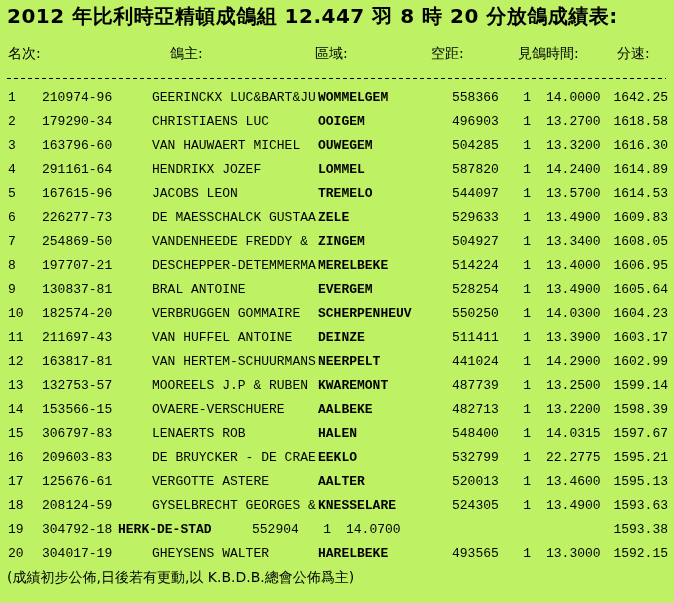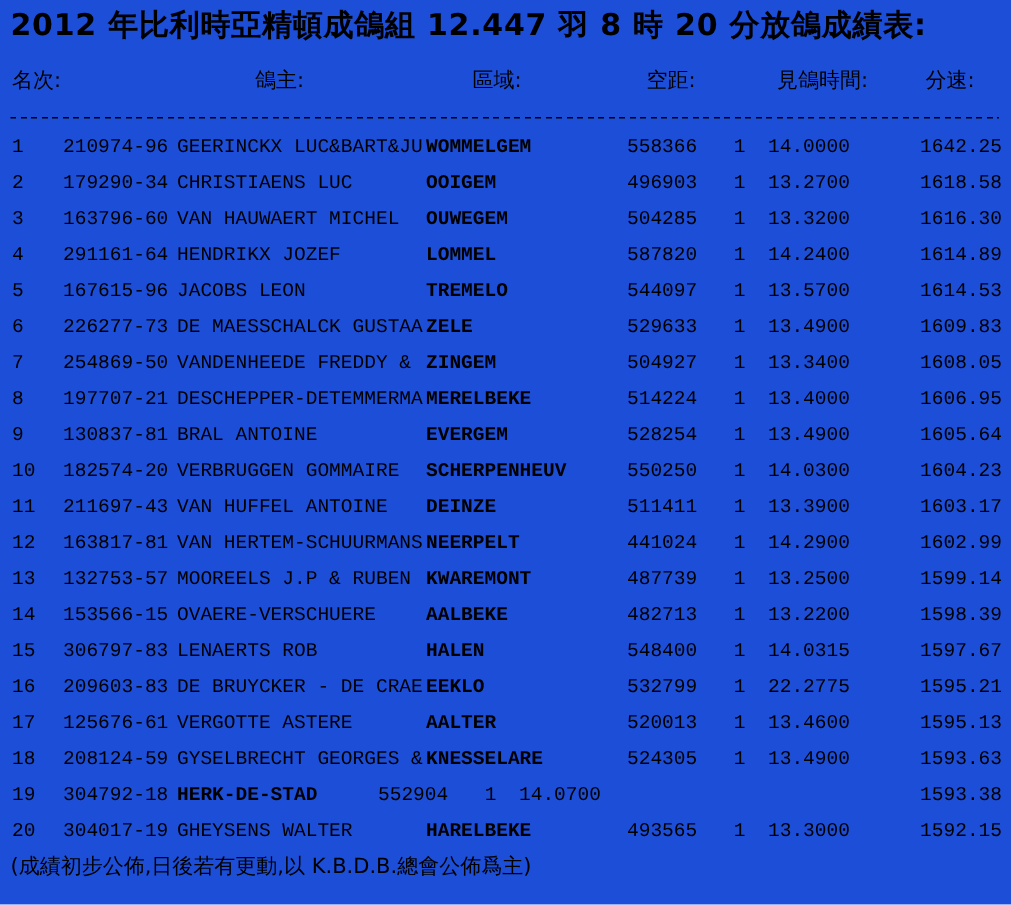--- a/index.html
+++ b/index.html
@@ -1,17 +1,17 @@
 <!DOCTYPE html>
 <html><head>
 <meta charset="utf-8">
 <style>
   html,body { margin:0; padding:0; background:#ffffff; }
   .page {
-    position:relative; width:674px; height:603px; background:#1d4ed8;
+    position:relative; width:674px; height:603px; background:#bef264;
     color:#000; overflow:hidden;
     font-family:"DejaVu Sans", sans-serif;
   }
   .title {
     position:absolute; left:7px; top:3px;
     font-size:20px; font-weight:700; letter-spacing:0.5px;
     white-space:nowrap;
   }
   .colheads { position:absolute; top:45px; left:0; width:674px; height:18px; font-size:14px; }
   .ch { position:absolute; top:0; white-space:nowrap; }
@@ -27,21 +27,21 @@
   }
   .rows {
     position:absolute; left:8px; top:86px; width:660px;
     font-family:"Liberation Mono","DejaVu Sans Mono",monospace;
     font-size:13px; line-height:24px;
   }
   .row { display:flex; align-items:center; height:24px; white-space:pre; }
   .cell { overflow:hidden; }
   .c-rank     { width:34px; }
   .c-ring     { width:76px; }
-  .c-fancier  { width:166px; }
+  .c-fancier  { width:166px;margin-left:34px; }
   .c-region   { width:134px;font-weight:bold; }
   .c-distance { width:48px; }
   .c-count    { width:31px; text-align:right; }
   .c-time     { width:70px; box-sizing:border-box; padding-left:15px; }
   .c-speed    { flex:1; text-align:right; }
   .footer {
     position:absolute; left:7px; top:569px;
     font-size:14px; white-space:nowrap;
   }
 </style>

